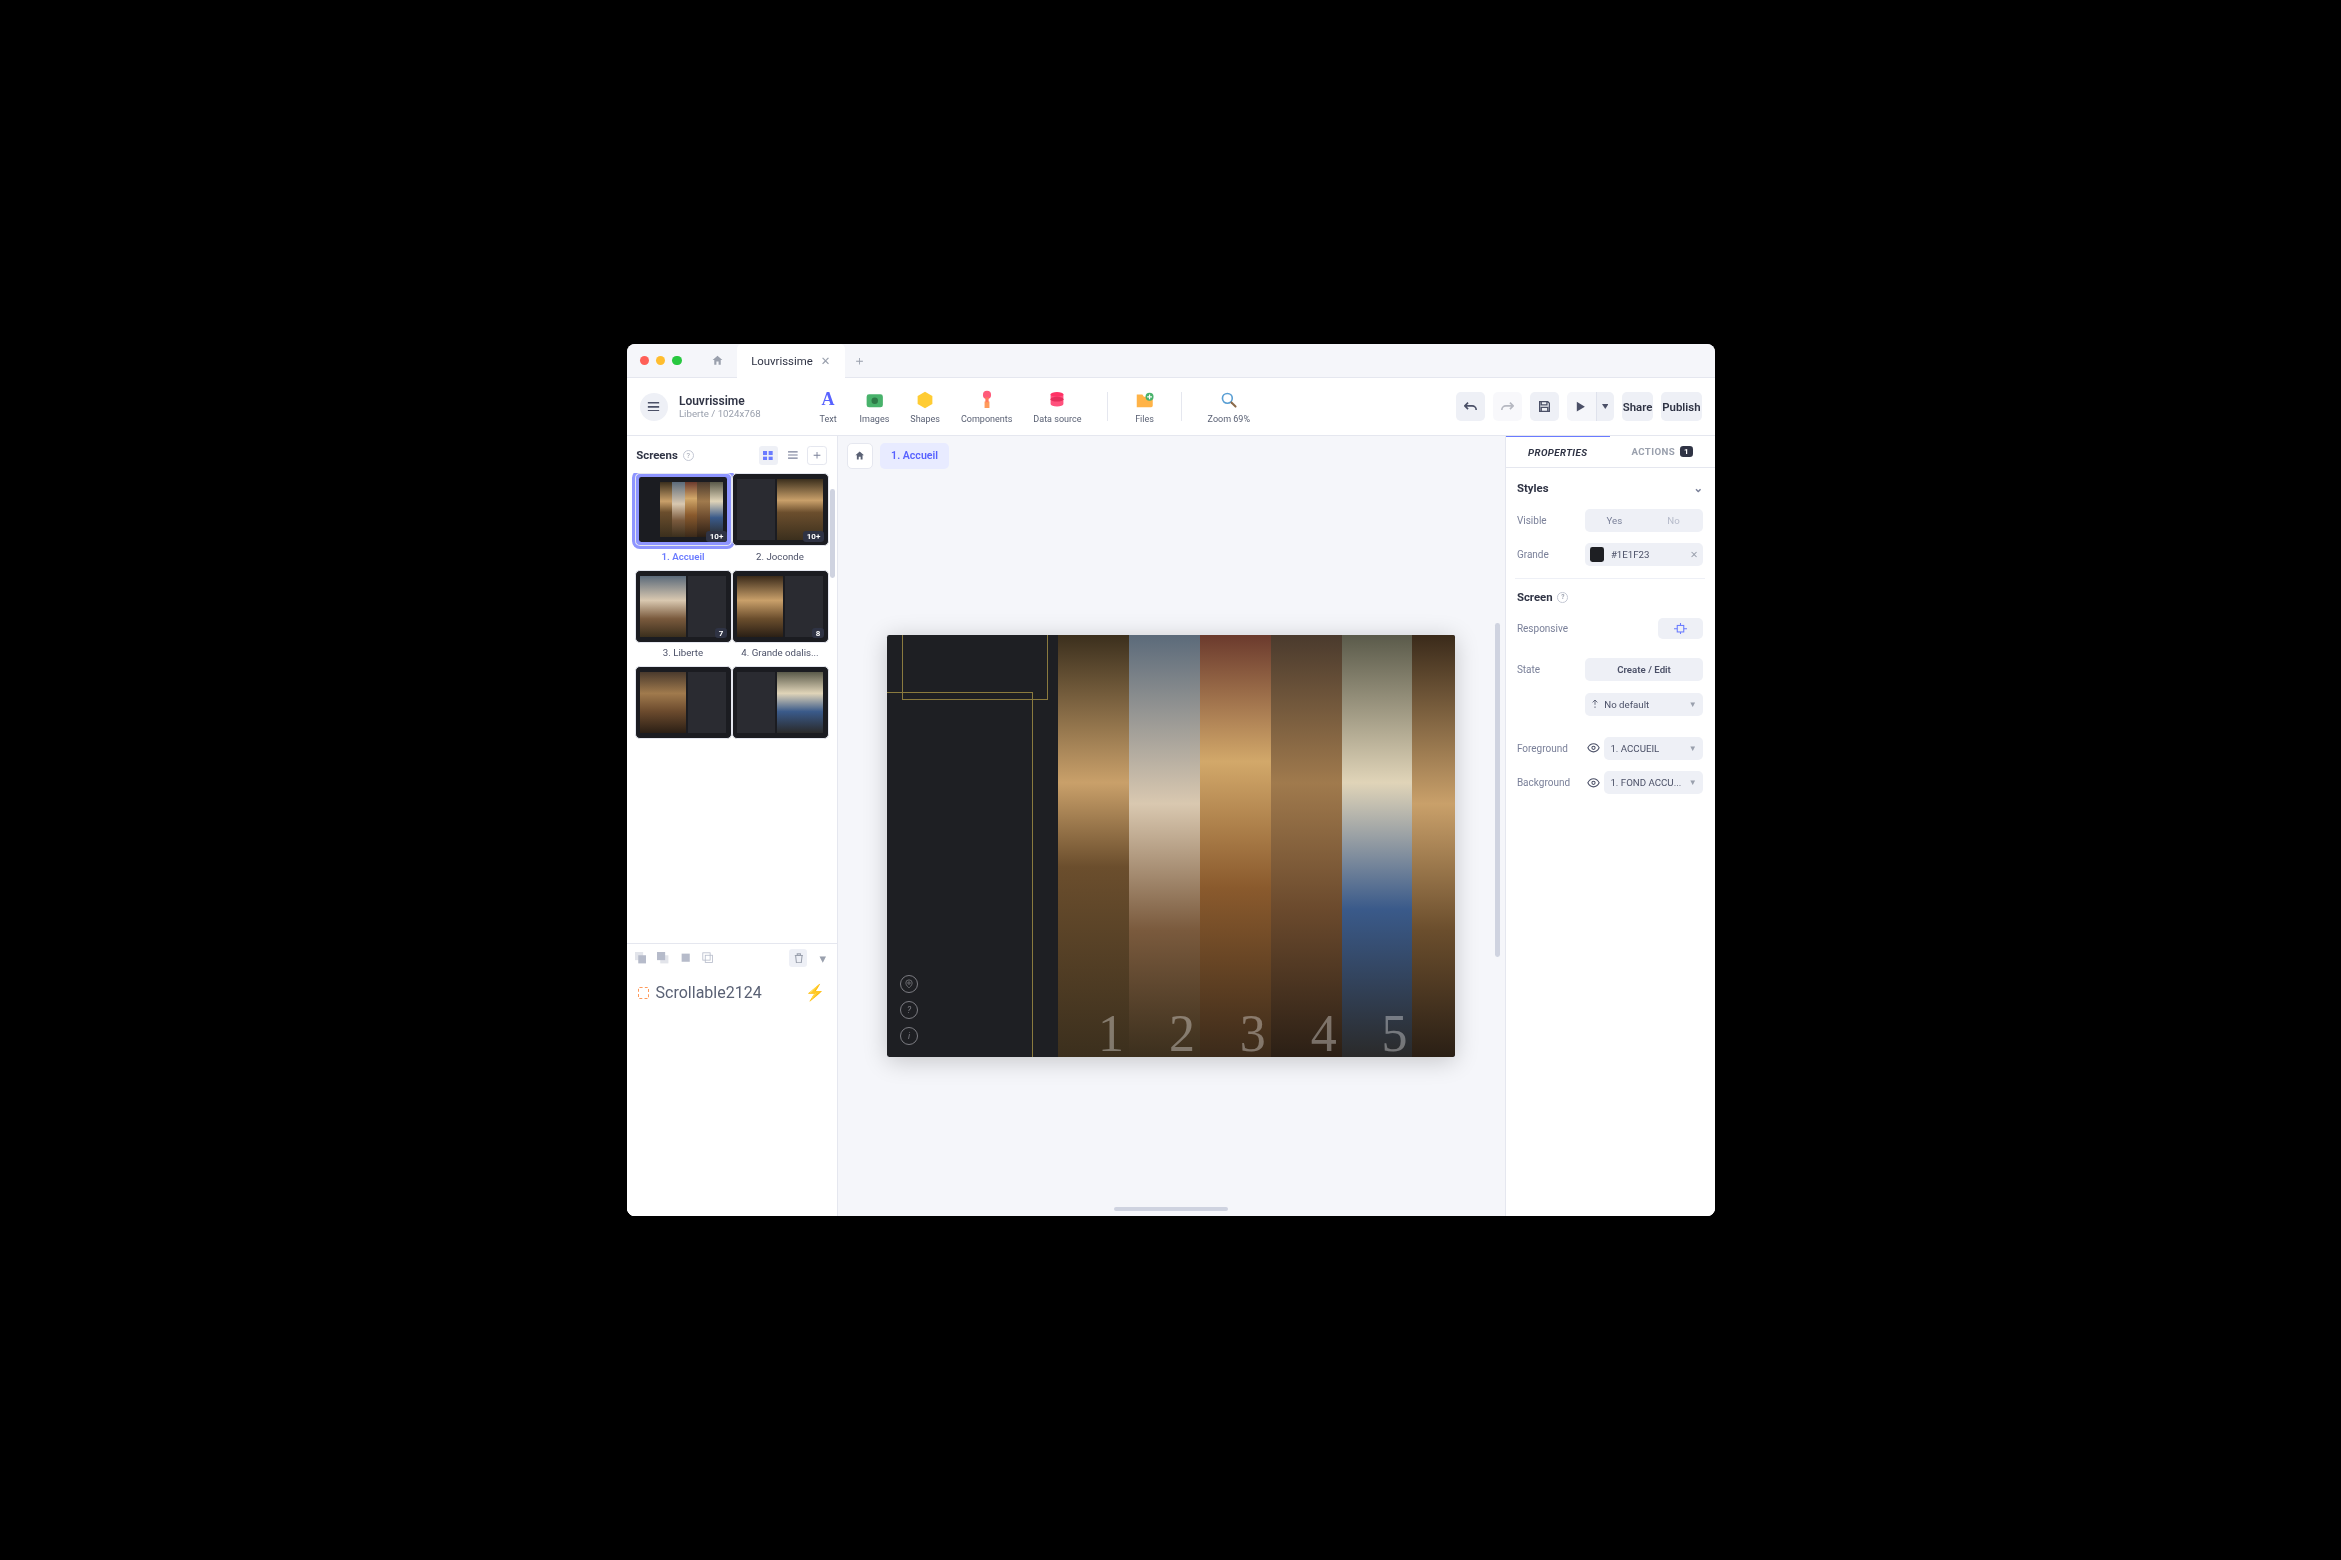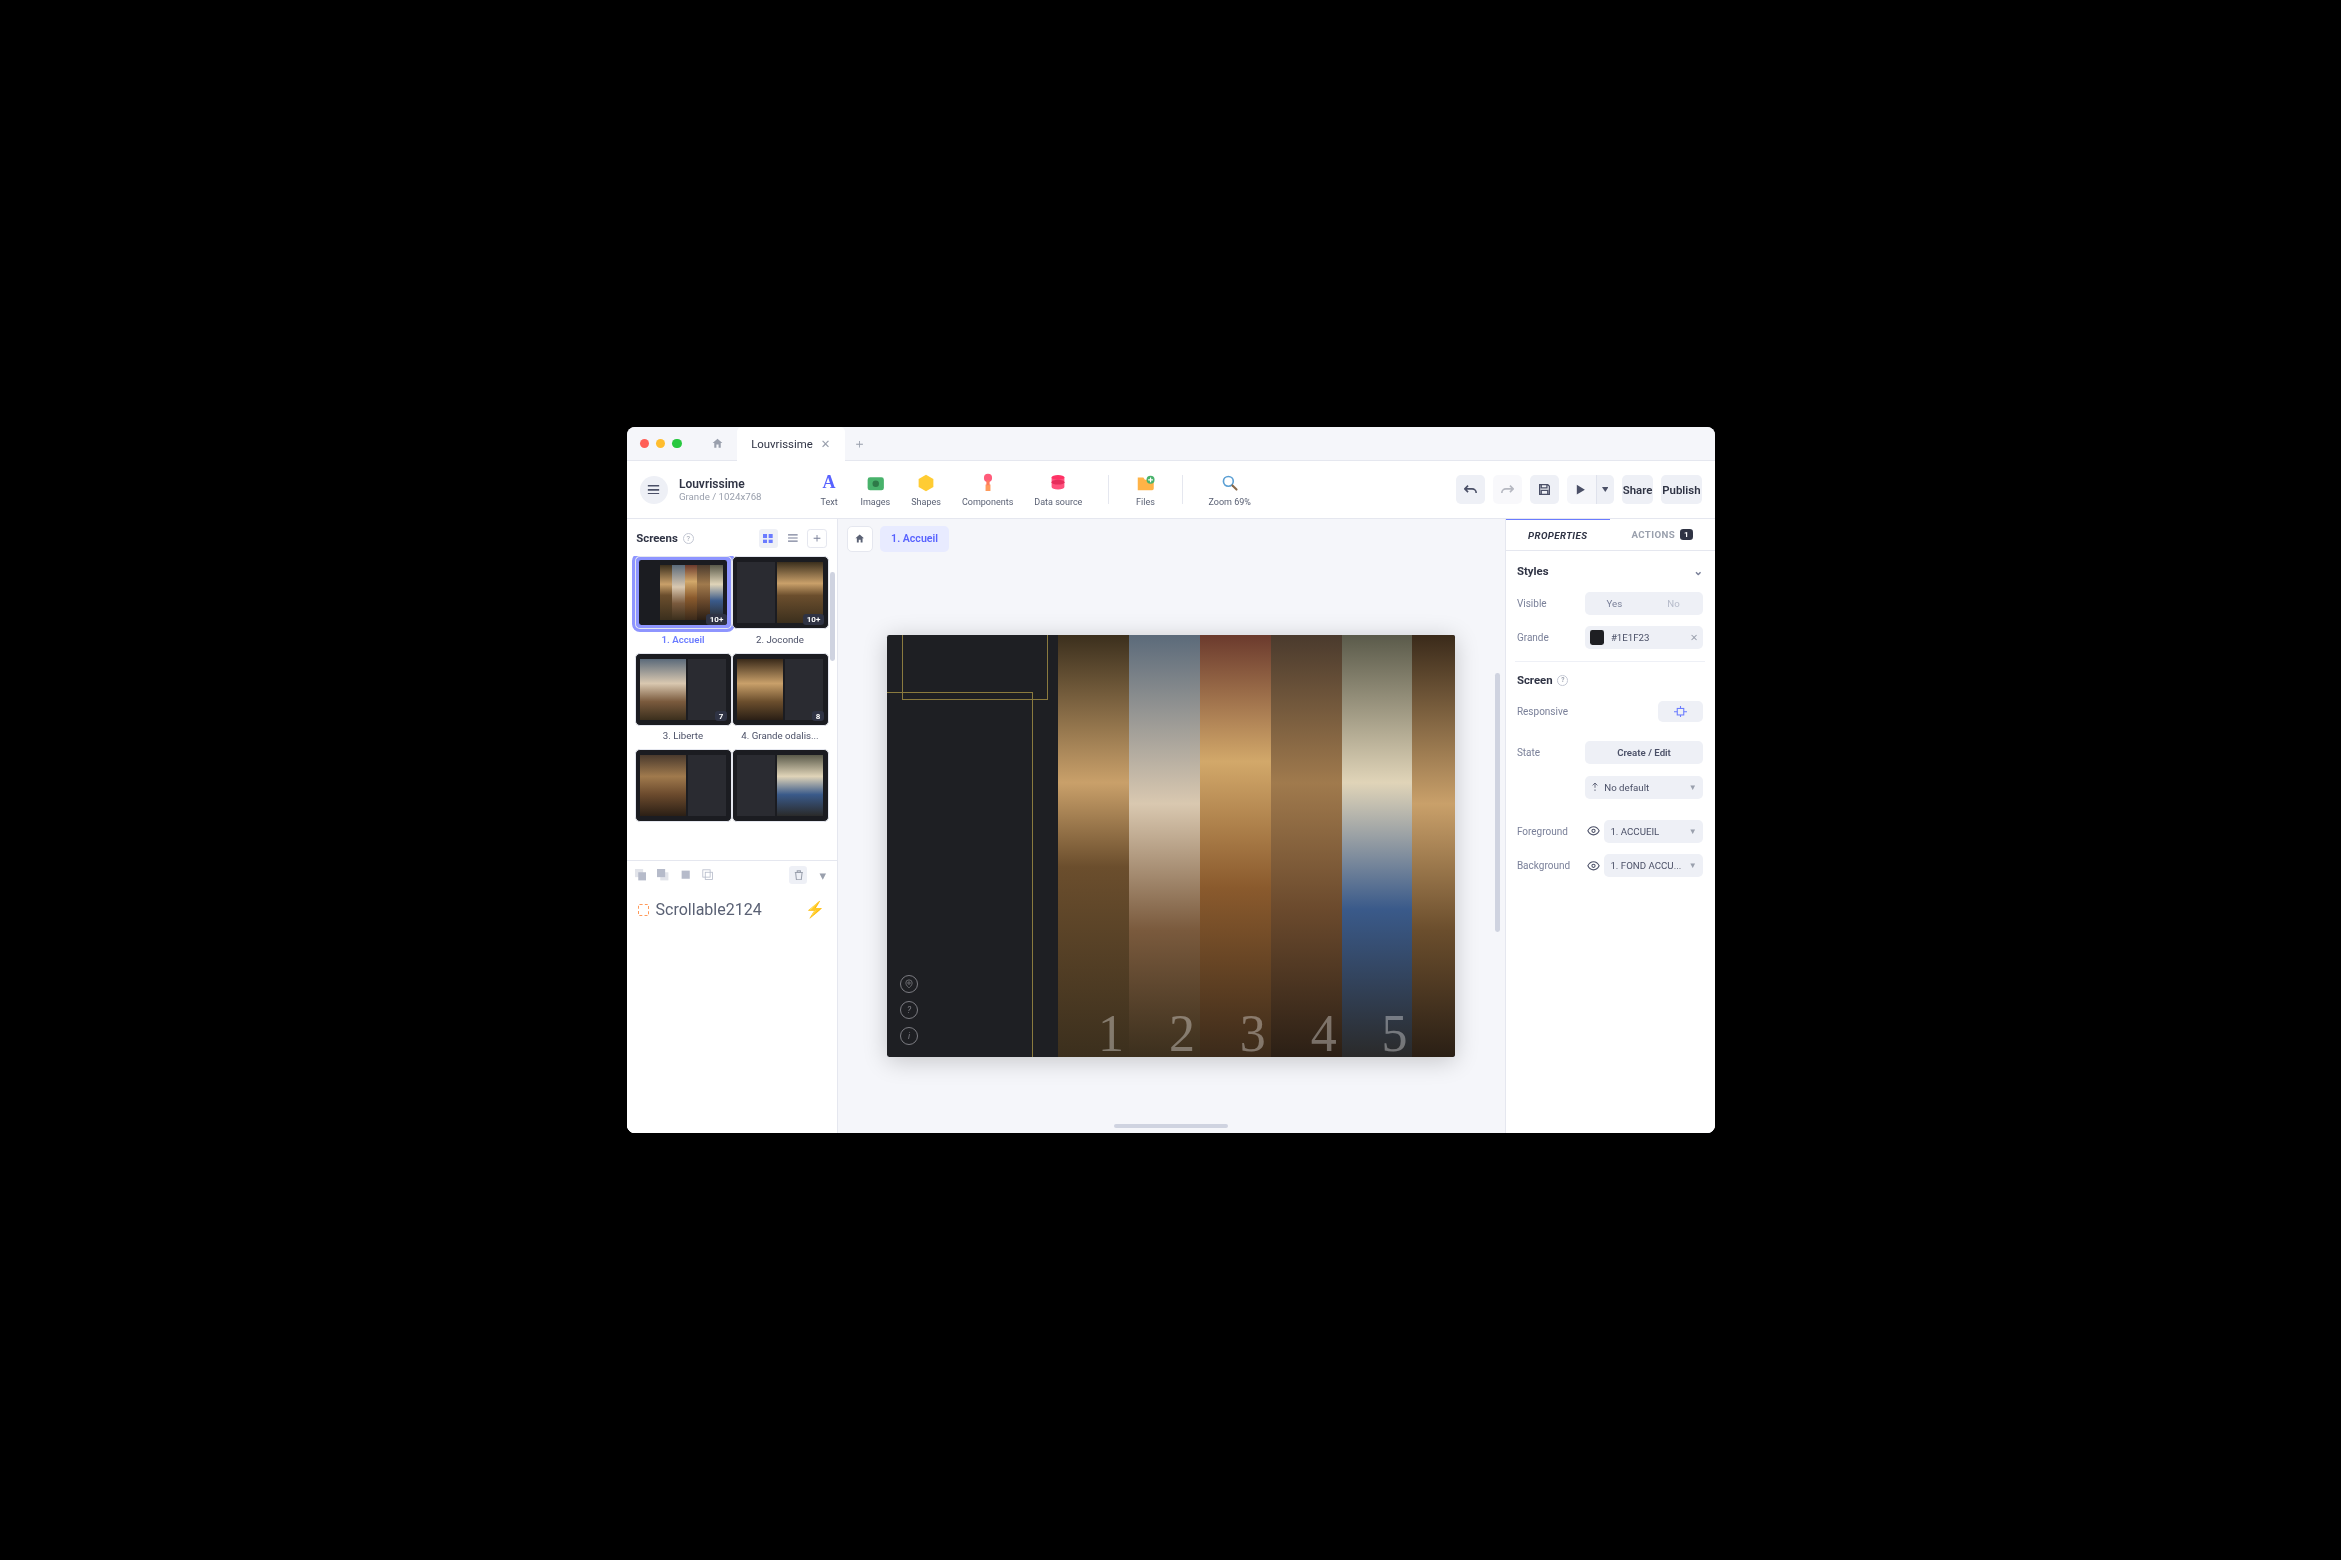--- a/index.html
+++ b/index.html
@@ -1,17 +1,17 @@
 <!DOCTYPE html>
 <html style="font-size:13px"><head>
 <meta charset="utf-8">
 <style>
 * { box-sizing: border-box; margin: 0; padding: 0; font-family: -apple-system, BlinkMacSystemFont, "Segoe UI", Roboto, sans-serif; }
 body { background: #000; display: flex; align-items: center; justify-content: center; min-height: 100vh; padding: 16px; }
-.window { width: 1088px; height: 706px; background: #f5f6fa; border-radius: 8px; overflow: hidden; display: flex; flex-direction: column; box-shadow: 0 16px 49px rgba(0,0,0,.5); position: relative; }
+.window { width: 1088px; height: 872px; background: #f5f6fa; border-radius: 8px; overflow: hidden; display: flex; flex-direction: column; box-shadow: 0 16px 49px rgba(0,0,0,.5); position: relative; }
 
 
 .titlebar { height: 34px; background: #f5f6fa; display: flex; align-items: center; padding-left: 13px; border-bottom: 0.8px solid #e5e7ef; }
 .traffic { display: flex; gap: 6.5px; }
 .traffic span { width: 9.7px; height: 9.7px; border-radius: 50%; }
 .tr-close { background: #ff5f57; }
 .tr-min { background: #ffbd2e; }
 .tr-max { background: #28c840; }
 .home-tab { width: 39px; height: 34px; display: flex; align-items: center; justify-content: center; color: #9aa0ad; margin-left: 16px; }
 .tabs { display: flex; align-items: stretch; height: 34px; }
@@ -151,21 +151,21 @@
   </div>
 
   <div class="toolbar">
     <div class="hamburger">
       <svg width="13" height="9.7" viewBox="0 0 16 12" fill="none" stroke="currentColor" stroke-width="2">
           <path d="M1 1h14M1 6h14M1 11h14"></path>
         </svg>
     </div>
     <div class="proj-info">
       <div class="title">Louvrissime</div>
-      <div class="sub">Grande / 1024x768</div>
+      <div class="sub">Liberte / 1024x768</div>
     </div>
     <div class="tools">
       <div class="tool">
         <div class="ico" style="color:#5862ff;font-weight:900;font-family:Georgia;">A</div>
         <div class="lbl">Text</div>
       </div>
       <div class="tool">
         <div class="ico">
           <svg width="19.5" height="18" viewBox="0 0 24 22">
               <rect x="2" y="4" width="20" height="16" rx="3" fill="#48b26b"></rect>

